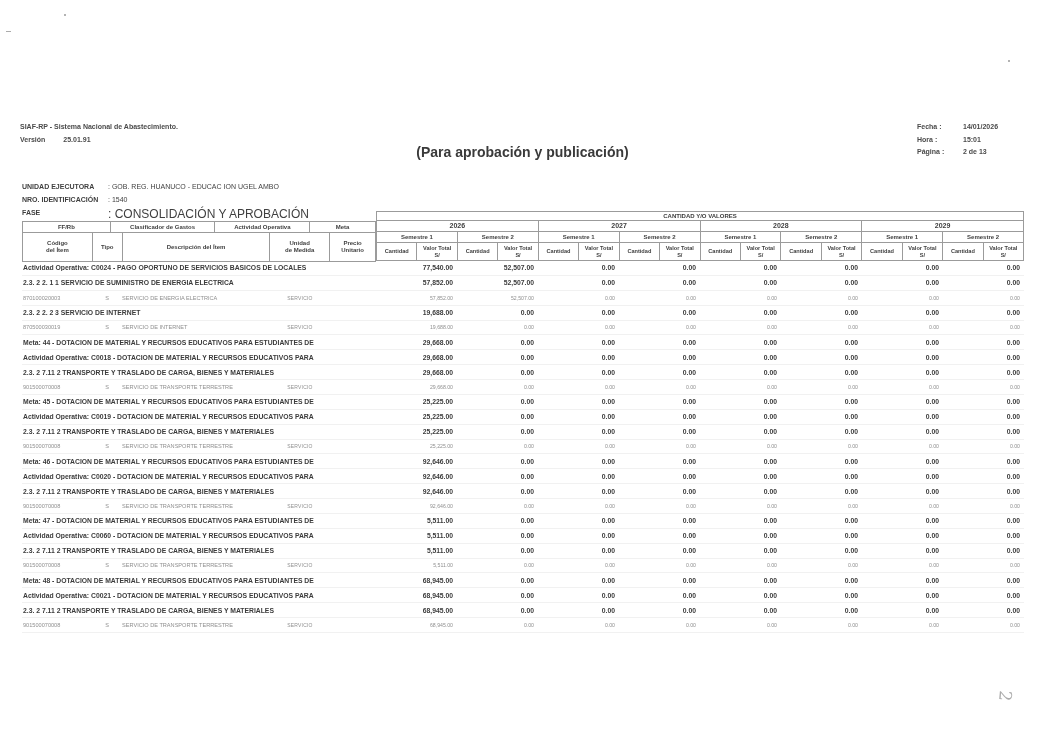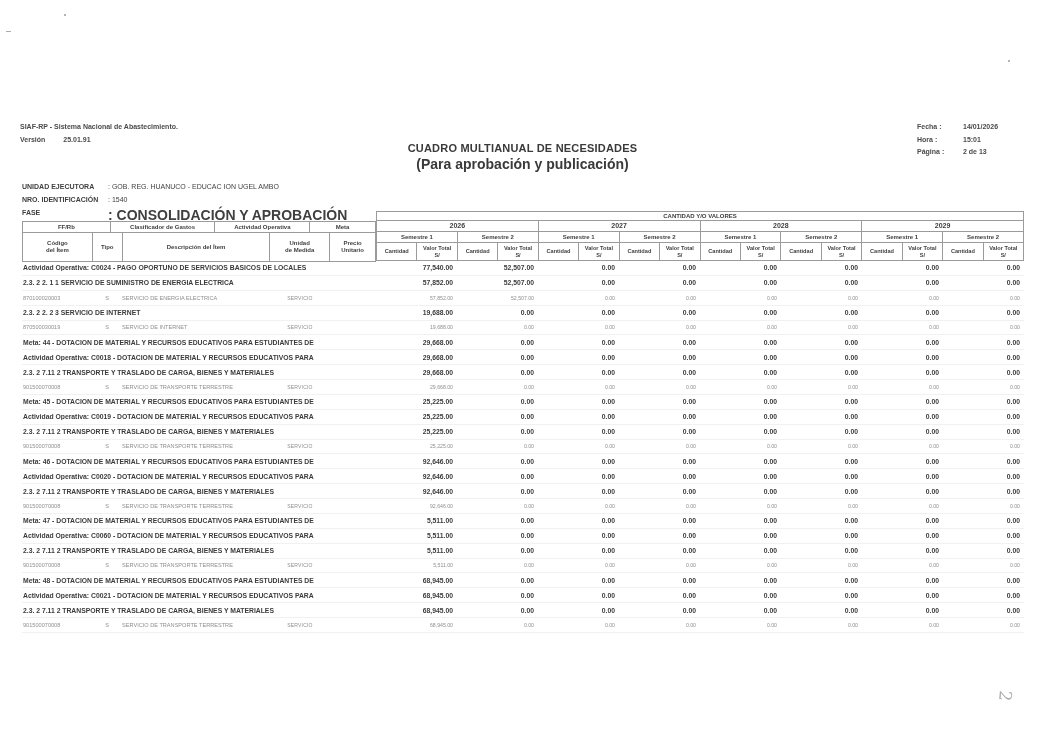--- a/index.html
+++ b/index.html
@@ -14,21 +14,21 @@
   .doc-subtitle{font-size:14px;font-weight:bold;color:#3a3a3a;margin-top:2px;}
   .meta-right{position:absolute;left:917px;top:123px;font-size:7px;font-weight:bold;color:#4a4a4a;}
   .meta-right .mrow{height:12.5px;display:flex;}
   .meta-right .mlabel{width:44px;}
   .meta-right .mval{margin-left:2px;}
   .pg-val{margin-left:8px;}
   
   .info-row{position:absolute;left:22px;font-size:7px;color:#3f3f3f;}
   .info-label{font-weight:bold;display:inline-block;width:86px;}
   .info-val{position:absolute;left:86px;white-space:nowrap;}
-  .fase-val{font-size:14px;font-weight:bold;top:-2px;}
+  .fase-val{font-size:12px;font-weight:normal;top:-2px;}
   
   .table{position:absolute;left:22px;top:211px;width:1002px;}
   .thead{position:relative;height:50px;}
   .right-head{position:absolute;left:354px;top:0;width:648px;border-left:1px solid #9b9b9b;box-sizing:border-box;}
   .group-cell{height:10px;border-top:1px solid #9b9b9b;border-right:1px solid #9b9b9b;border-bottom:1px solid #9b9b9b;
               display:flex;align-items:center;justify-content:center;font-size:6px;font-weight:bold;box-sizing:border-box;}
   .hrow{display:flex;}
   .hcell{box-sizing:border-box;border-right:1px solid #9b9b9b;border-bottom:1px solid #9b9b9b;
          display:flex;align-items:center;justify-content:center;text-align:center;
          font-weight:bold;color:#3f3f3f;white-space:pre-line;line-height:1.1;}
@@ -66,21 +66,20 @@
   <div class="speck" style="left:64px;top:14px;width:2px;height:2px;"></div>
   <div class="dash" style="left:6px;top:31px;width:5px;height:1px;"></div>
   <div class="speck" style="left:1008px;top:60px;width:2px;height:2px;"></div>
 
   <div class="app-name">SIAF-RP - Sistema Nacional de Abastecimiento.</div>
   <div class="version-row">
     <span>Versión</span><span class="ver-val">25.01.91</span>
   </div>
 
   <div class="title-block">
-    <div class="doc-title">CUADRO MULTIANUAL DE NECESIDADES</div>
     <div class="doc-subtitle">(Para aprobación y publicación)</div>
   </div>
 
   <div class="meta-right">
     <div class="mrow">
         <span class="mlabel">Fecha :</span>
         <span class="mval">14/01/2026</span>
       </div>
     <div class="mrow">
         <span class="mlabel">Hora :</span>

